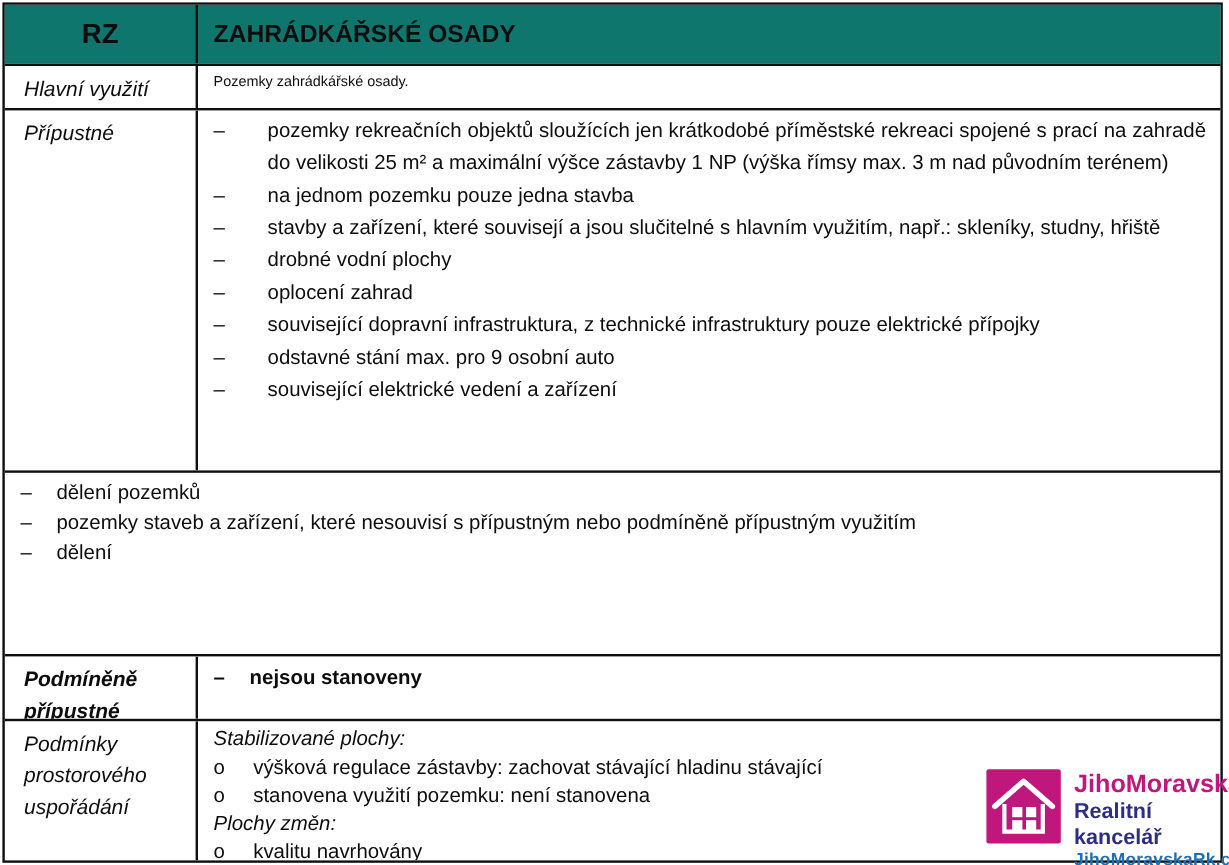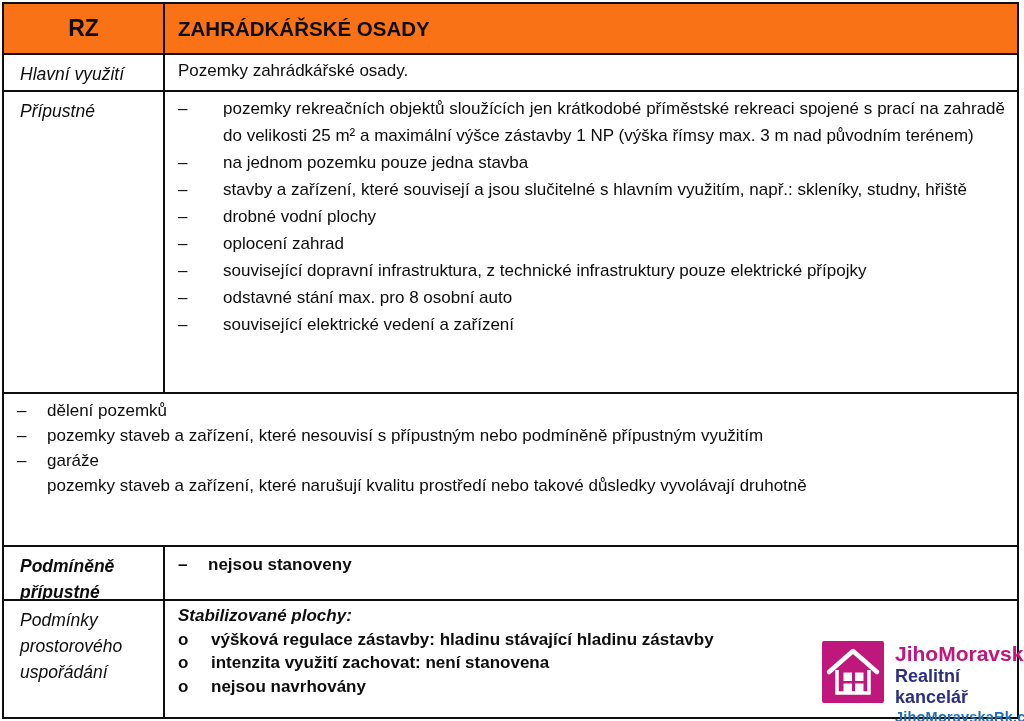--- a/index.html
+++ b/index.html
@@ -7,36 +7,36 @@
        font-family:"Liberation Sans",sans-serif;color:#0d0d0d;}
   .ztable{position:absolute;left:2px;top:2px;width:1013px;height:713px;
           border:2px solid #0f0f0f;display:flex;flex-direction:column;background:#fff;}
   .row{display:flex;overflow:hidden;}
   .row + .row{border-top:2px solid #0f0f0f;}
   .cl{width:161px;flex:0 0 161px;border-right:2px solid #0f0f0f;
       padding:6px 6px 0 16px;box-sizing:border-box;}
   .cc{flex:1;padding:0 12px 0 13px;box-sizing:border-box;overflow:hidden;}
   .lbl{font-style:italic;font-size:17.5px;line-height:26px;}
   
-  .row-header{height:49px;flex:0 0 49px;background:#f97316;}
+  .row-header{height:49px;flex:0 0 49px;background:#0f766e;}
   .row-header .cl{display:flex;align-items:center;justify-content:center;
                   padding:0;font-weight:bold;font-size:23px;}
   .row-header .cc{display:flex;align-items:center;font-weight:bold;font-size:20.5px;}
   
   .row-hlavni{height:35px;flex:0 0 35px;}
-  .row-hlavni .cc{font-size:17px;padding-top:6px;}
+  .row-hlavni .cc{font-size:12px;padding-top:6px;}
   .row-prip{height:300px;flex:0 0 300px;}
   .row-neprip{height:151px;flex:0 0 151px;}
   .row-podminene{height:52px;flex:0 0 52px;font-weight:bold;}
   .row-podminky{flex:1;}
   .list{padding-top:4px;font-size:17px;}
   .row-prip .list{line-height:27px;padding-top:3px;}
   .row-neprip .list{line-height:25px;}
   .row-podminene .list{line-height:25px;padding-top:5px;}
-  .row-podminky .list{line-height:23.5px;padding-top:3px;font-weight:bold;}
+  .row-podminky .list{line-height:23.5px;padding-top:3px;}
   .item{display:flex;}
   .mk{flex:0 0 45px;}
   .row-neprip .mk,.row-podminene .mk{flex:0 0 30px;}
   .row-podminky .mk{flex:0 0 33px;}
   .tx{flex:1;}
   .justify .tx{text-align:justify;}
   .hd{font-style:italic;}
   
   .logo{position:absolute;left:822px;top:641px;display:flex;gap:11px;align-items:flex-start;}
   .logo-square{width:62px;height:62px;background:#c0177c;border-radius:2px;flex:0 0 62px;}
@@ -82,46 +82,42 @@
       <div class="item">
           <span class="mk">–</span>
           <div class="tx">oplocení zahrad</div>
         </div>
       <div class="item">
           <span class="mk">–</span>
           <div class="tx">související dopravní infrastruktura, z technické infrastruktury pouze elektrické přípojky</div>
         </div>
       <div class="item">
           <span class="mk">–</span>
-          <div class="tx">odstavné stání max. pro 8 osobní auto</div>
+          <div class="tx">odstavné stání max. pro 9 osobní auto</div>
         </div>
       <div class="item">
           <span class="mk">–</span>
           <div class="tx">související elektrické vedení a zařízení</div>
         </div>
     </div>
   </div>
 
   <div class="row row-neprip">
     <div class="cc list">
       <div class="item">
           <span class="mk">–</span>
           <div class="tx">dělení pozemků</div>
         </div>
       <div class="item justify">
           <span class="mk">–</span>
           <div class="tx">pozemky staveb a zařízení, které nesouvisí s přípustným nebo podmíněně přípustným využitím</div>
         </div>
       <div class="item">
           <span class="mk">–</span>
-          <div class="tx">garáže</div>
-        </div>
-      <div class="item justify">
-          <span class="mk"></span>
-          <div class="tx">pozemky staveb a zařízení, které narušují kvalitu prostředí nebo takové důsledky vyvolávají druhotně</div>
+          <div class="tx">dělení</div>
         </div>
     </div>
   </div>
 
   <div class="row row-podminene">
     <div class="cl lbl">Podmíněně přípustné</div>
     <div class="cc list">
       <div class="item">
           <span class="mk">–</span>
           <div class="tx">nejsou stanoveny</div>
@@ -130,29 +126,32 @@
   </div>
 
   <div class="row row-podminky">
     <div class="cl lbl">Podmínky prostorového uspořádání</div>
     <div class="cc list">
       <div class="item hd">
           <div class="tx">Stabilizované plochy:</div>
         </div>
       <div class="item">
           <span class="mk">o</span>
-          <div class="tx">výšková regulace zástavby: hladinu stávající hladinu zástavby</div>
+          <div class="tx">výšková regulace zástavby: zachovat stávající hladinu stávající</div>
         </div>
       <div class="item">
           <span class="mk">o</span>
-          <div class="tx">intenzita využití zachovat: není stanovena</div>
+          <div class="tx">stanovena využití pozemku: není stanovena</div>
+        </div>
+      <div class="item hd">
+          <div class="tx">Plochy změn:</div>
         </div>
       <div class="item">
           <span class="mk">o</span>
-          <div class="tx">nejsou navrhovány</div>
+          <div class="tx">kvalitu navrhovány</div>
         </div>
     </div>
   </div>
 
 </div>
 
 <div class="logo">
   <div class="logo-square">
     <svg width="62" height="62" viewBox="0 0 62 62" aria-hidden="true">
       <path d="M7 31 L31 10 L55 31" fill="none" stroke="#ffffff" stroke-width="4.5" stroke-linecap="round" stroke-linejoin="round"></path>

